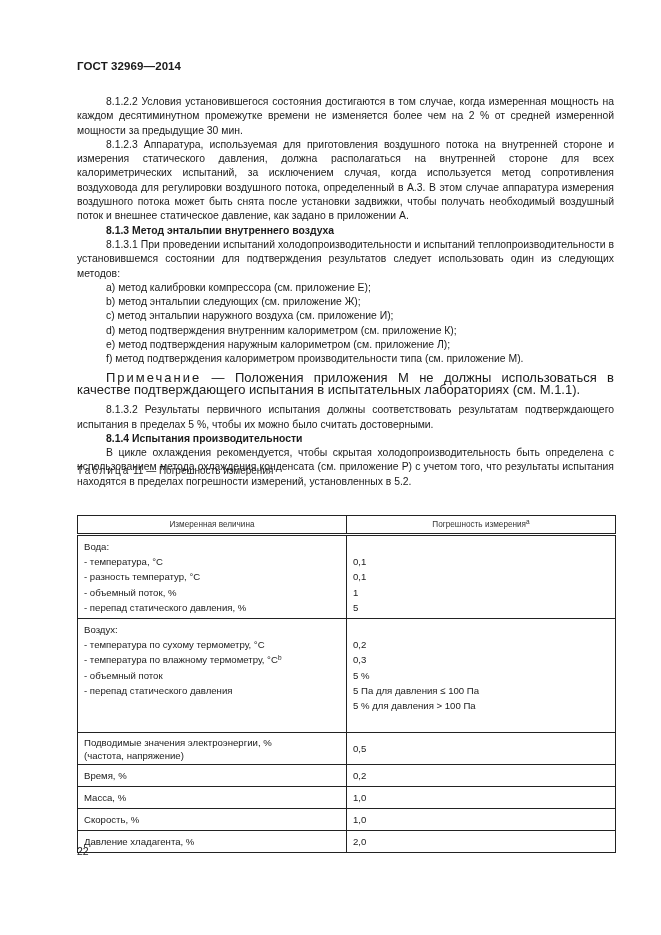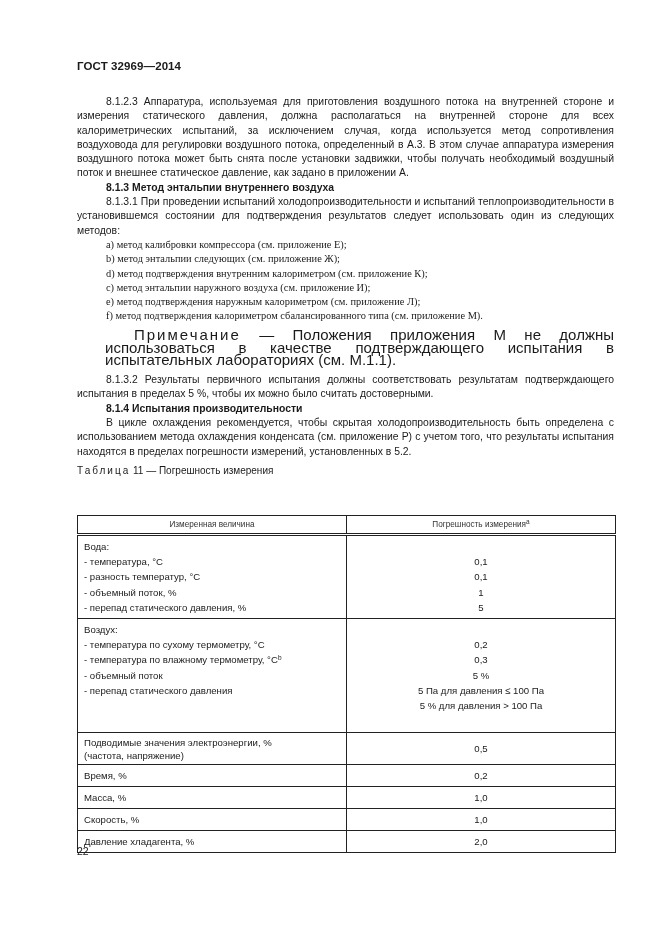--- a/index.html
+++ b/index.html
@@ -11,65 +11,66 @@
   .doc-header {
     position: absolute; left: 77px; top: 60px;
     font-size: 11.5px; font-weight: bold; letter-spacing: 0.1px;
   }
   .body-text {
     position: absolute; left: 77px; top: 95px; width: 537px;
     font-size: 10.4px; line-height: 14.3px; text-align: justify;
   }
   .body-text p { margin: 0; text-indent: 29px; }
   .body-text .heading { font-weight: bold; text-indent: 29px; }
-  .body-text .list-item { text-indent: 0; padding-left: 29px; font-family: Liberation Serif, serif; }
+  .body-text .list-item { text-indent: 0; padding-left: 29px; }
   .body-text .note {
-    font-size: 15px; line-height: 12.8px; text-indent: 29px; margin-top: 5px; margin-bottom: 6px; margin-left: 28px;
+    font-size: 13px; line-height: 12.8px; text-indent: 29px; margin-top: 5px; margin-bottom: 6px;
   }
   .spaced { letter-spacing: 2px; }
   .table-caption {
     position: absolute; left: 77px; top: 465px;
     font-size: 10px;
   }
   table.meas {
     position: absolute; left: 77px; top: 515px; width: 538px;
     border-collapse: collapse; font-size: 9.6px; table-layout: fixed;
   }
   table.meas th, table.meas td {
     border: 1px solid #222; padding: 0 6px; vertical-align: top;
   }
   table.meas th {
     font-weight: normal; font-size: 8.2px; height: 17px; vertical-align: middle; color: #333;
     border-bottom: 3px double #222;
   }
-  table.meas td.val { text-align: center; }
+  table.meas td.val { }
   .cell-line { height: 15.2px; line-height: 15.2px; white-space: nowrap; }
   table.meas td.single { vertical-align: middle; height: 21px; }
   table.meas td.double { vertical-align: middle; height: 31px; }
   .dbl-line { line-height: 13px; }
   sup { font-size: 6.5px; vertical-align: top; position: relative; top: -2px; }
   .page-num { position: absolute; left: 77px; top: 845px; font-size: 10.5px; }
 </style>
 </head>
 <body>
 
 <div class="page">
 
   <div class="doc-header">ГОСТ 32969—2014</div>
 
   <div class="body-text">
+    <p>8.1.2.2 Условия установившегося состояния достигаются в том случае, когда измеренная мощность на каждом десятиминутном промежутке времени не изменяется более чем на 2 % от средней измеренной мощности за предыдущие 30 мин.</p>
     <p>8.1.2.3 Аппаратура, используемая для приготовления воздушного потока на внутренней стороне и измерения статического давления, должна располагаться на внутренней стороне для всех калориметрических испытаний, за исключением случая, когда используется метод сопротивления воздуховода для регулировки воздушного потока, определенный в А.3. В этом случае аппаратура измерения воздушного потока может быть снята после установки задвижки, чтобы получать необходимый воздушный поток и внешнее статическое давление, как задано в приложении А.</p>
     <p class="heading">8.1.3 Метод энтальпии внутреннего воздуха</p>
     <p>8.1.3.1 При проведении испытаний холодопроизводительности и испытаний теплопроизводительности в установившемся состоянии для подтверждения результатов следует использовать один из следующих методов:</p>
     <p class="list-item">а) метод калибровки компрессора (см. приложение Е);</p>
     <p class="list-item">b) метод энтальпии следующих (см. приложение Ж);</p>
+    <p class="list-item">c) метод энтальпии наружного воздуха (см. приложение И);</p>
     <p class="list-item">d) метод подтверждения внутренним калориметром (см. приложение К);</p>
-    <p class="list-item">c) метод энтальпии наружного воздуха (см. приложение И);</p>
     <p class="list-item">e) метод подтверждения наружным калориметром (см. приложение Л);</p>
-    <p class="list-item">f) метод подтверждения калориметром сбалансированного типа (см. приложение М).</p>
+    <p class="list-item">f) метод подтверждения калориметром производительности типа (см. приложение М).</p>
     <p class="note"><span class="spaced">Примечание</span><span> — Положения приложения М не должны использоваться в качестве подтверждающего испытания в испытательных лабораториях (см. М.1.1).</span></p>
     <p>8.1.3.2 Результаты первичного испытания должны соответствовать результатам подтверждающего испытания в пределах 5 %, чтобы их можно было считать достоверными.</p>
     <p class="heading">8.1.4 Испытания производительности</p>
     <p>В цикле охлаждения рекомендуется, чтобы скрытая холодопроизводительность быть определена с использованием метода охлаждения конденсата (см. приложение Р) с учетом того, что результаты испытания находятся в пределах погрешности измерений, установленных в 5.2.</p>
   </div>
 
   <div class="table-caption"><span class="spaced">Таблица</span><span> 11 — Погрешность измерения</span></div>
 
   <table class="meas">
     <colgroup>

